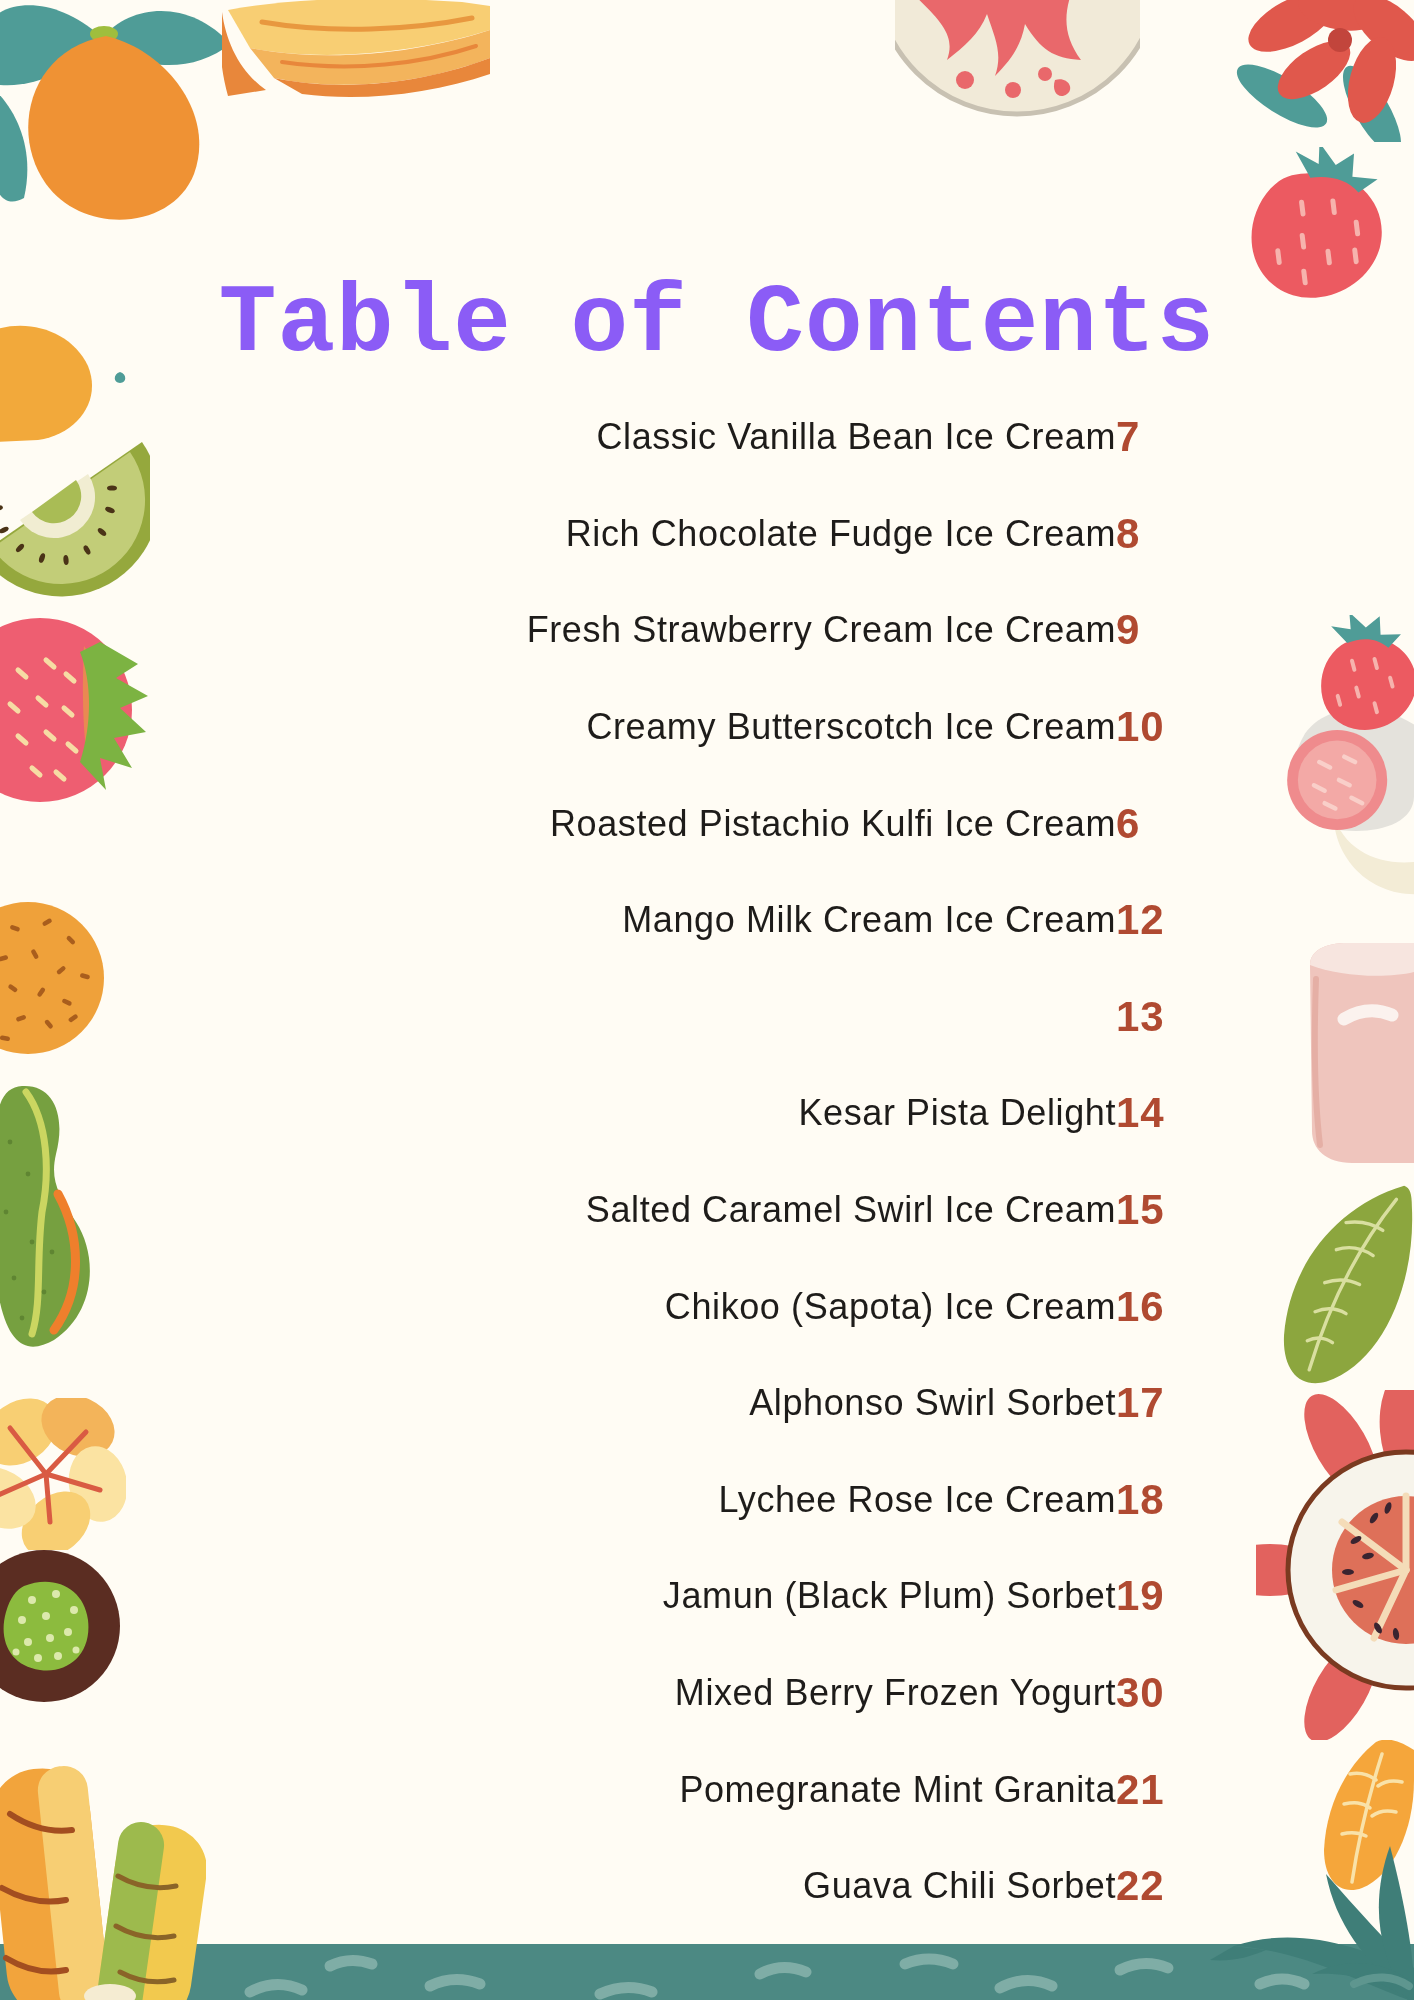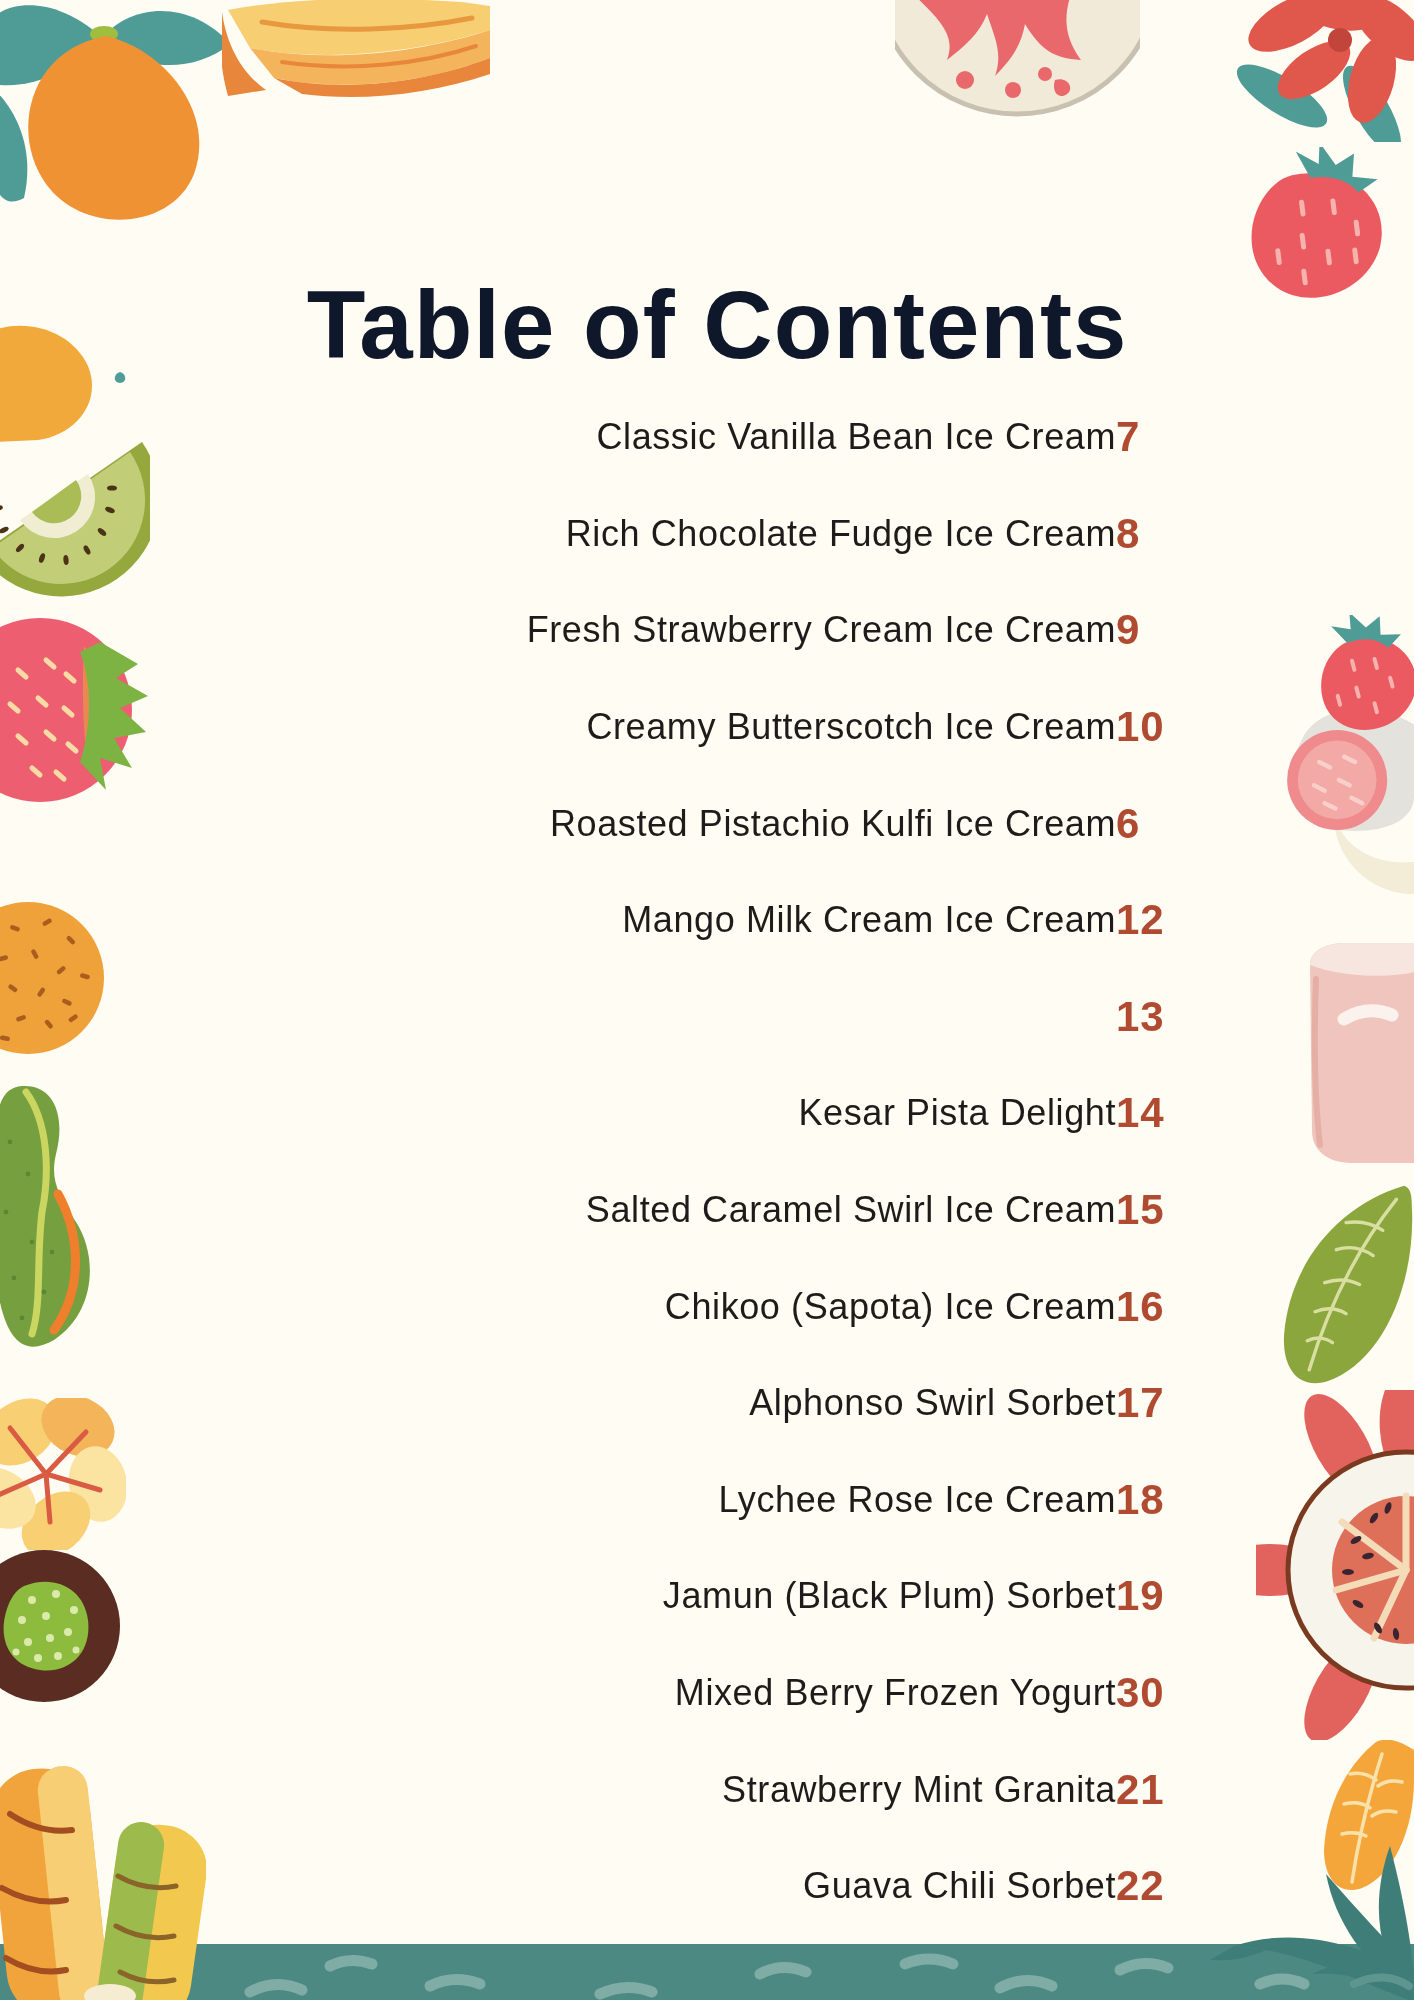--- a/index.html
+++ b/index.html
@@ -12,21 +12,21 @@
   body{background:#e8e8e8;font-family:"Liberation Sans",sans-serif;}
   .page{
     position:relative;width:1414px;height:2000px;overflow:hidden;
     background:var(--bg);margin:0 auto;
   }
   .deco{position:absolute;pointer-events:none;}
   .deco svg{display:block;width:100%;height:100%;}
   .title{
     position:absolute;top:206px;left:0;right:0;z-index:5;
     text-align:center;font-size:96px;font-weight:800;letter-spacing:1px;
-    color:#0f172a;font-family:Liberation Sans, sans-serif;margin-left:20px;
+    color:#8b5cf6;font-family:Liberation Mono, monospace;margin-left:20px;
   }
   .toc{
     position:absolute;left:264px;top:389px;width:916px;z-index:5;
   }
   .toc-row{
     height:96.6px;display:flex;align-items:center;justify-content:flex-end;
   }
   .toc-label{
     font-size:36px;letter-spacing:0.6px;color:var(--ink);
   }
@@ -448,21 +448,21 @@
       <span class="toc-label">Jamun (Black Plum) Sorbet</span>
       <span class="toc-page">19</span>
     </div>
 
     <div class="toc-row">
       <span class="toc-label">Mixed Berry Frozen Yogurt</span>
       <span class="toc-page">30</span>
     </div>
 
     <div class="toc-row">
-      <span class="toc-label">Strawberry Mint Granita</span>
+      <span class="toc-label">Pomegranate Mint Granita</span>
       <span class="toc-page">21</span>
     </div>
 
     <div class="toc-row">
       <span class="toc-label">Guava Chili Sorbet</span>
       <span class="toc-page">22</span>
     </div>
   </div>
 
 </div>

